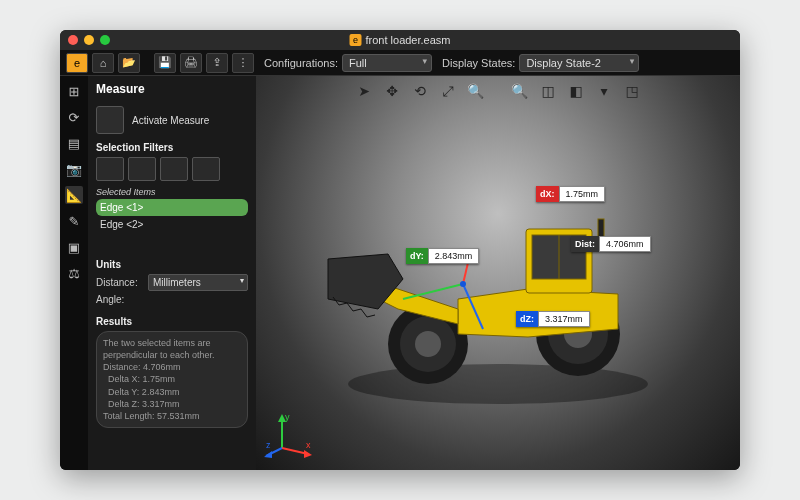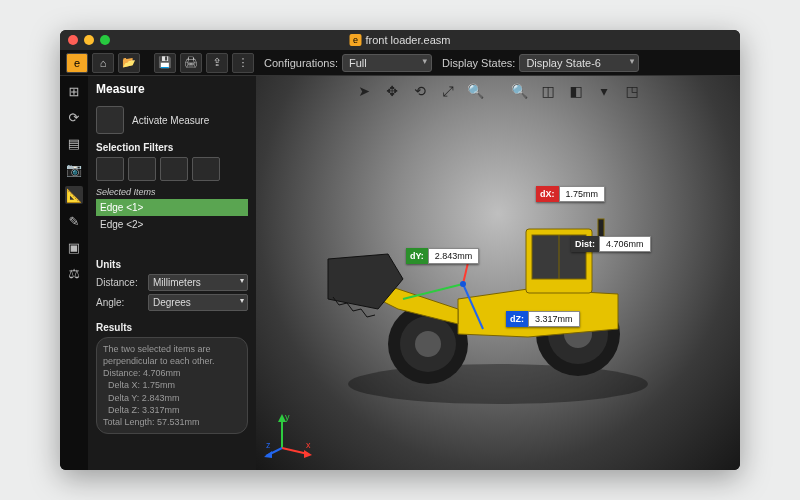--- a/index.html
+++ b/index.html
@@ -24,21 +24,21 @@
   .panel h3 { font-size:12px; font-weight:600; padding:6px 8px; color:#fff;}
   .activate { display:flex; align-items:center; gap:8px; padding:4px 8px;}
   .activate .ab { width:28px; height:28px; background:#2d2d2d; border:1px solid #555; border-radius:3px;}
   .section { padding:4px 8px; }
   .shead { font-size:10px; font-weight:600; color:#eee; margin-bottom:4px;}
   .filters { display:flex; gap:4px;}
   .fbtn { width:28px; height:24px; background:#2a2a2a; border:1px solid #555; border-radius:2px; cursor:pointer;}
   .selitems { margin-top:4px;}
   .selitems .hd{ font-size:9px; color:#ccc; padding:2px 0;font-style:italic;}
   .item { padding:3px 4px; font-size:10px;}
-  .item.sel { background:#5aa551; color:#fff;}
+  .item.sel { background:#5aa551; color:#fff;border-radius:6px;}
   .units .row{ display:flex; align-items:center; gap:6px; margin:3px 0;}
   .units label{ width:46px; color:#ccc;}
   .usel{ flex:1; background:#3a3a3a; border:1px solid #555; color:#ddd; font-size:10px; padding:2px 4px; border-radius:2px; position:relative;}
   .usel::after{content:"▾"; position:absolute; right:3px; top:1px; font-size:8px;}
   .results { background:#2a2a2a; border:1px solid #444; border-radius:12px; padding:5px 6px; margin-top:4px; font-size:9px; color:#9a9a9a; line-height:1.35;}
   .viewport { flex:1; position:relative; background: radial-gradient(ellipse at 50% 35%, #bfbfbf 0%, #8a8a8a 30%, #3a3a3a 70%, #171717 100%);}
   .vtoolbar { position:absolute; top:6px; left:50%; transform:translateX(-50%); display:flex; gap:10px;}
   .vbtn { width:18px; height:18px; color:#222; display:flex; align-items:center; justify-content:center; font-size:14px; cursor:pointer;}
   .model { position:absolute; left:48%; top:54%; transform:translate(-50%,-50%);}
   .model svg { display:block;}
@@ -68,21 +68,21 @@
     <div class="tbtn">⌂</div>
     <div class="tbtn">📂</div>
     <div style="width:6px"></div>
     <div class="tbtn">💾</div>
     <div class="tbtn">🖨</div>
     <div class="tbtn">⇪</div>
     <div class="tbtn">⋮</div>
     <span class="tlabel">Configurations:</span>
     <div class="tselect" style="width:90px"><span>Full</span></div>
     <span class="tlabel">Display States:</span>
-    <div class="tselect" style="width:120px"><span>Display State-6</span></div>
+    <div class="tselect" style="width:120px"><span>Display State-2</span></div>
   </div>
 
   <div class="body">
     <div class="icol">
       <div class="ic">⊞</div>
       <div class="ic">⟳</div>
       <div class="ic">▤</div>
       <div class="ic">📷</div>
       <div class="ic active">📐</div>
       <div class="ic">✎</div>
@@ -112,21 +112,20 @@
         </div>
       </div>
       <div class="section units">
         <div class="shead">Units</div>
         <div class="row">
           <label>Distance:</label>
           <div class="usel"><span>Millimeters</span></div>
         </div>
         <div class="row">
           <label>Angle:</label>
-          <div class="usel"><span>Degrees</span></div>
         </div>
       </div>
       <div class="section">
         <div class="shead">Results</div>
         <div class="results">
             <pre style="font-family:inherit; white-space:pre-wrap;">The two selected items are perpendicular to each other.
 Distance: 4.706mm
   Delta X: 1.75mm
   Delta Y: 2.843mm
   Delta Z: 3.317mm
@@ -196,21 +195,21 @@
             <span>dX:</span>
           </div>
         <div class="val">1.75mm</div>
       </div>
       <div class="callout" style="left:150px; top:172px;">
         <div class="tag" style="background:#2a8f2a">
             <span>dY:</span>
           </div>
         <div class="val">2.843mm</div>
       </div>
-      <div class="callout" style="left:250px; top:235px;">
+      <div class="callout" style="left:260px; top:235px;">
         <div class="tag" style="background:#1155dd">
             <span>dZ:</span>
           </div>
         <div class="val">3.317mm</div>
       </div>
       <div class="callout" style="left:315px; top:160px;">
         <div class="tag" style="background:#333">
             <span>Dist:</span>
           </div>
         <div class="val">4.706mm</div>

